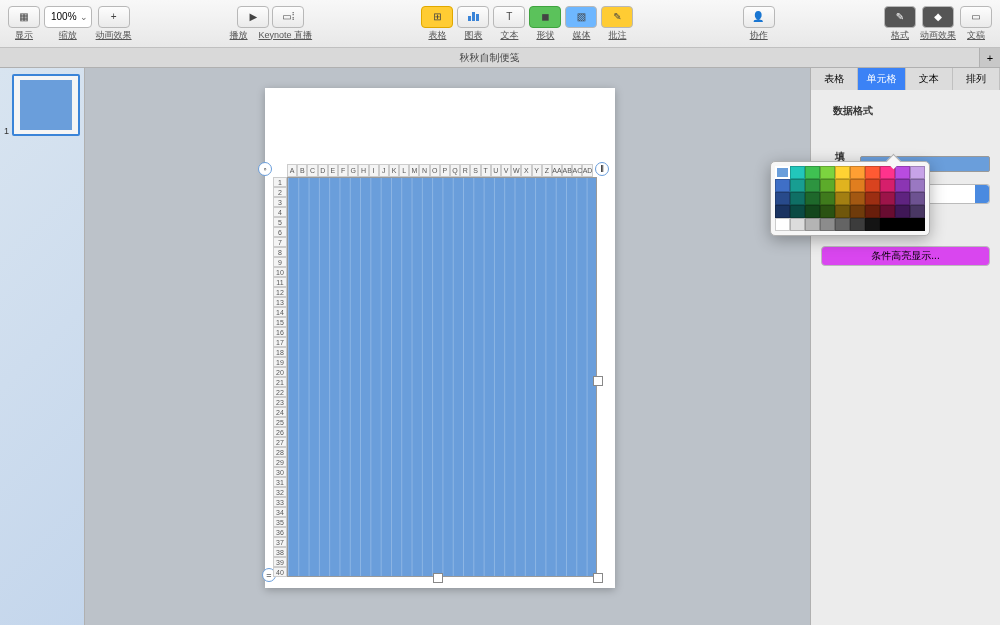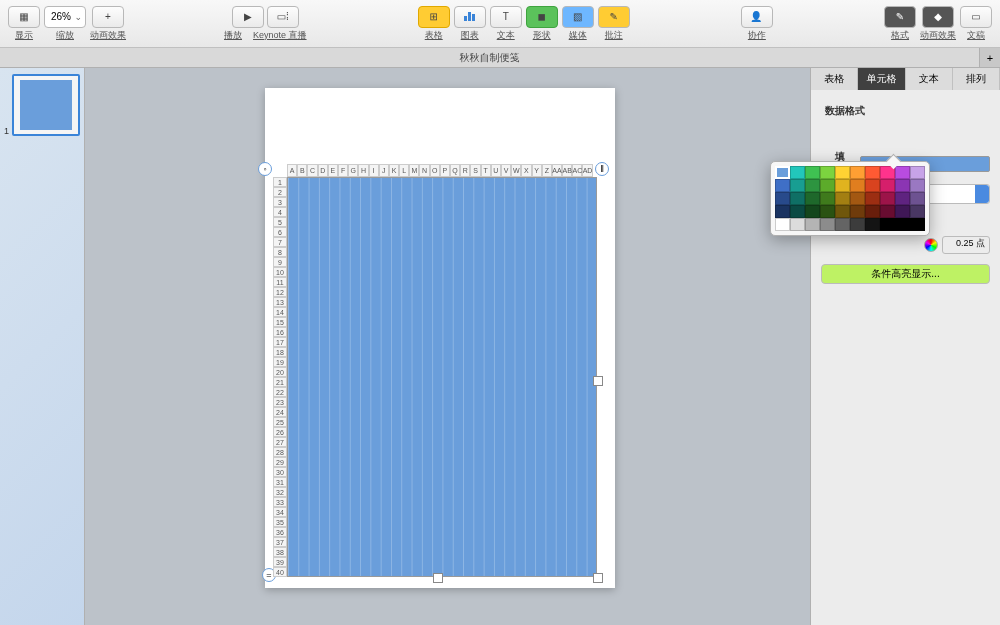--- a/index.html
+++ b/index.html
@@ -42,50 +42,50 @@
 .row-hdrs{display:flex;flex-direction:column;}
 .row-hdr{width:14px;height:10px;background:#f4f4f4;border:0.5px solid #ccc;font-size:7px;display:flex;align-items:center;justify-content:center;color:#555;}
 .grid{width:310px;height:400px;background:#6a9edb;border:0.5px solid #999;}
 .grid-inner{width:100%;height:100%;background-image:linear-gradient(#8eb6e4 0.5px,transparent 0.5px),linear-gradient(90deg,#8eb6e4 0.5px,transparent 0.5px);background-size:10.3px 10px;}
 .circ{position:absolute;width:14px;height:14px;border-radius:50%;background:#fff;border:1.5px solid #6a9edb;display:flex;align-items:center;justify-content:center;font-size:9px;}
 
 
 .inspector{position:absolute;top:68px;right:0;bottom:0;width:190px;background:#ececec;border-left:1px solid #b0b0b0;}
 .insp-tabs{display:flex;height:22px;background:#dcdcdc;}
 .insp-tab{flex:1;display:flex;align-items:center;justify-content:center;font-size:10px;border-right:1px solid #c0c0c0;}
-.insp-tab.active{background:#404040;color:#fff;}
+.insp-tab.active{background:#3b82f6;color:#fff;}
 .insp-body{padding:10px 10px;}
-.insp-label{font-size:10px;font-weight:600;color:#333;margin:4px 4px;}
+.insp-label{font-size:10px;font-weight:600;color:#333;margin:4px 12px;}
 .insp-select{width:100%;height:20px;background:#fff;border:1px solid #bbb;border-radius:3px;padding:0 5px;font-size:10px;display:flex;align-items:center;position:relative;margin-bottom:10px;}
 .insp-select::after{content:"";position:absolute;right:0;top:0;width:14px;height:100%;background:#4a8ae0;border-radius:0 3px 3px 0;}
 .fill-row{display:flex;align-items:center;gap:6px;margin:6px 0;}
 .disclosure{font-size:8px;color:#666;}
 .swatch{width:38px;height:16px;background:#6a9edb;border:1px solid #999;border-radius:2px;}
 .swatch-big{width:140px;height:16px;background:#6a9edb;border:1px solid #999;border-radius:2px;margin-left:auto;}
 .color-btn{width:14px;height:14px;border-radius:50%;background:conic-gradient(red,yellow,lime,cyan,blue,magenta,red);border:1px solid #aaa;}
-.cond-btn{width:100%;height:20px;background:#bef264;border:1px solid #bbb;border-radius:4px;font-size:10px;margin-top:10px;}
+.cond-btn{width:100%;height:20px;background:#d946ef;border:1px solid #bbb;border-radius:4px;font-size:10px;margin-top:10px;}
 .pt-row{display:flex;align-items:center;gap:4px;margin-top:6px;}
 .pt-input{width:48px;height:18px;border:1px solid #bbb;border-radius:3px;padding:0 4px;font-size:9px;text-align:right;}
 
 .palette{position:absolute;top:161px;right:70px;width:160px;background:#f7f7f7;border:1px solid #b0b0b0;border-radius:5px;box-shadow:0 4px 16px rgba(0,0,0,.3);padding:4px;z-index:50;}
 .palette::before{content:"";position:absolute;top:-6px;right:30px;width:10px;height:10px;background:#f7f7f7;border-left:1px solid #b0b0b0;border-top:1px solid #b0b0b0;transform:rotate(45deg);}
 .pal-grid{display:grid;grid-template-columns:repeat(10,1fr);gap:0;}
 .pal-cell{width:15px;height:13px;border:0.5px solid rgba(0,0,0,.2);}
 .pal-cell.sel{outline:2px solid #fff;outline-offset:-2px;box-shadow:inset 0 0 0 1px #3a84d8;}
 </style>
 </head>
 <body>
 
 <div class="toolbar">
   <div class="tb-group">
     <div class="tb-btn">▦</div>
     <div class="tb-label">显示</div>
   </div>
   <div class="tb-group">
-    <div class="tb-combo">26%</div>
+    <div class="tb-combo">100%</div>
     <div class="tb-label">缩放</div>
   </div>
   <div class="tb-group">
     <div class="tb-btn">+</div>
     <div class="tb-label">动画效果</div>
   </div>
   <div class="spacer" style="max-width:90px"></div>
   <div class="tb-group">
     <div class="tb-row">
       <div class="tb-btn">▶</div>
@@ -266,24 +266,20 @@
       <span class="disclosure">▼</span>
       <span class="insp-label" style="margin:0">填充</span>
       <div class="swatch-big"></div>
     </div>
     <div class="insp-select">颜色填充</div>
     <div class="fill-row">
       <div class="swatch"></div>
       <div class="color-btn"></div>
     </div>
 
-    <div class="pt-row" style="justify-content:flex-end">
-      <div class="color-btn"></div>
-      <div class="pt-input">0.25 点</div>
-    </div>
 
     <button class="cond-btn">条件高亮显示...</button>
   </div>
 </div>
 
 <div class="palette">
   <div class="pal-grid" id="palgrid">
       <div class="pal-cell sel" style="background: rgb(106, 158, 219);"></div>
       <div class="pal-cell" style="background: rgb(34, 199, 187);"></div>
       <div class="pal-cell" style="background: rgb(63, 193, 82);"></div>

